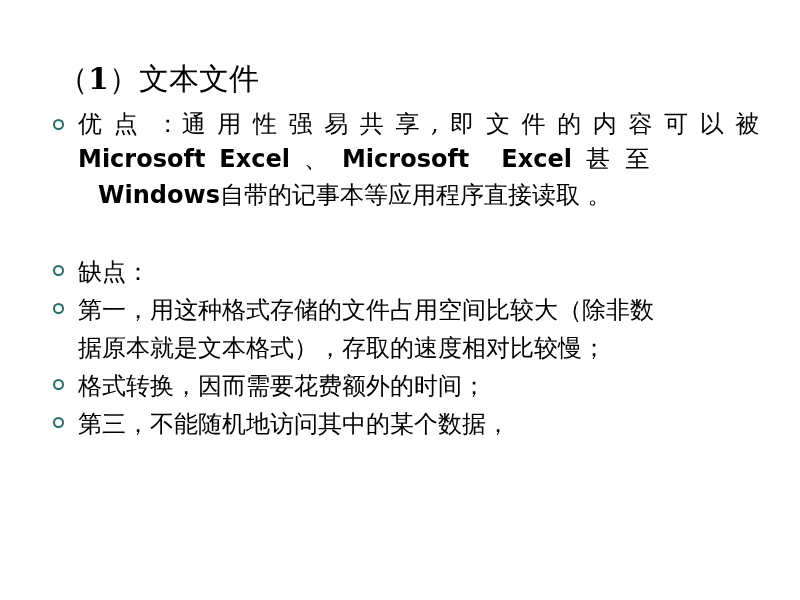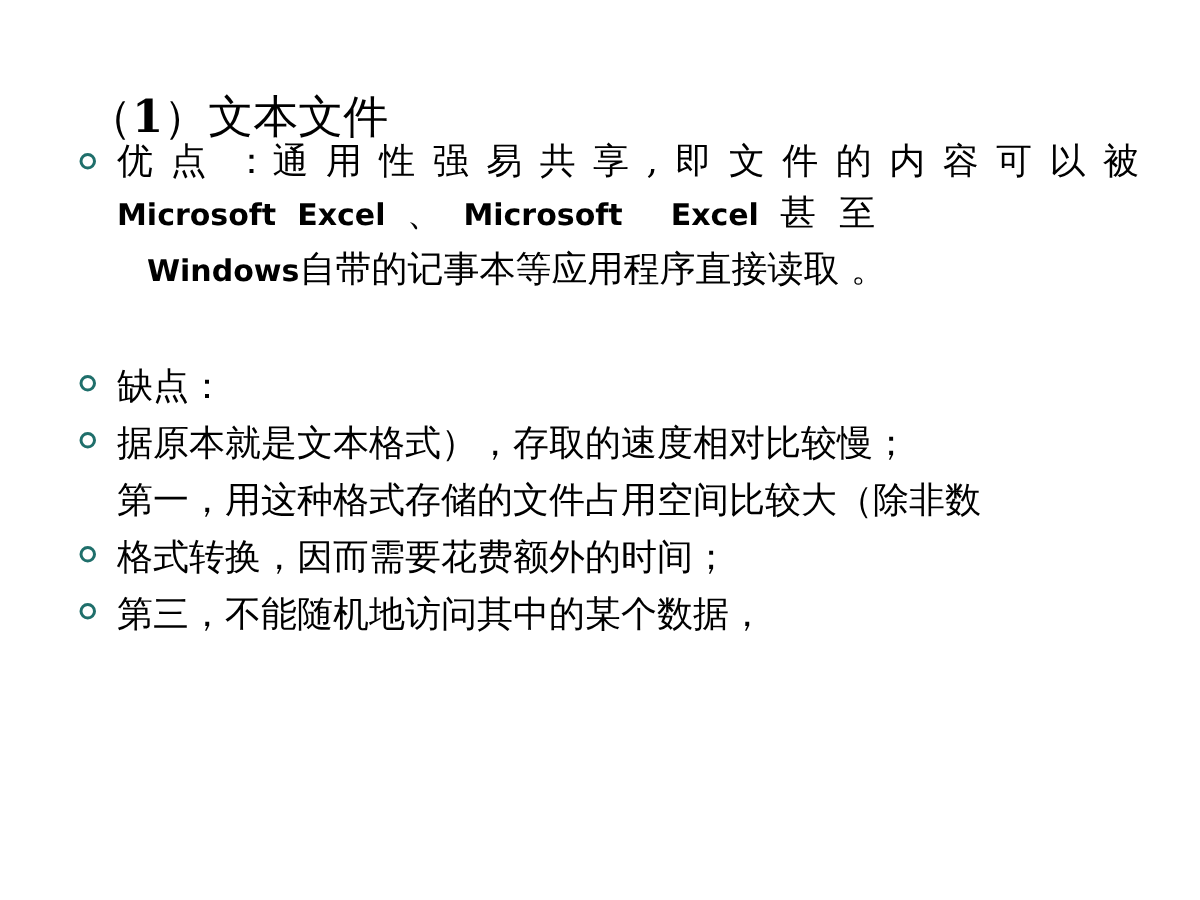--- a/index.html
+++ b/index.html
@@ -34,21 +34,21 @@
     letter-spacing: 0px;
   }
   .slide-title .num {
     font-weight: bold;
   }
 
   
   .body {
     position: absolute;
     left: 48px;
-    top: 91px;
+    top: 108px;
     width: 726px;
   }
 
   .bullet-row {
     position: relative;
     padding-left: 30px;
     color: #000000;
   }
 
   
@@ -78,21 +78,21 @@
     font-size: 24px;
     line-height: 36px;
     white-space: nowrap;
   }
   .line-adv-2 {
     font-family: "DejaVu Serif", "Liberation Serif", serif;
   }
   .lat {
     font-family: "DejaVu Sans", "Liberation Sans", sans-serif;
     font-weight: bold;
-    font-size: 20px;
+    font-size: 24px;
   }
   .gap-a { display: inline-block; width: 16px; }
   .gap-b { display: inline-block; width: 14px; }
   .gap-c { display: inline-block; width: 32px; }
   .han-sp { letter-spacing: 4px; }
 
   .line-adv-3 {
     font-family: "DejaVu Serif", "Liberation Serif", serif;
     margin-left: 20px;
   }
@@ -140,22 +140,22 @@
 
     <div class="spacer"></div>
 
     <div class="bullet-row b-dis">
       <span class="marker" style="border-color: rgb(31, 111, 107);"></span>
       <div class="dline">缺点：</div>
     </div>
 
     <div class="bullet-row b-dis">
       <span class="marker" style="border-color: rgb(31, 111, 107);"></span>
+      <div class="dline">第一，用这种格式存储的文件占用空间比较大（除非数</div>
       <div class="dline">据原本就是文本格式），存取的速度相对比较慢；</div>
-      <div class="dline">第一，用这种格式存储的文件占用空间比较大（除非数</div>
     </div>
 
     <div class="bullet-row b-dis">
       <span class="marker" style="border-color: rgb(31, 111, 107);"></span>
       <div class="dline">格式转换，因而需要花费额外的时间；</div>
     </div>
 
     <div class="bullet-row b-dis">
       <span class="marker" style="border-color: rgb(31, 111, 107);"></span>
       <div class="dline">第三，不能随机地访问其中的某个数据，</div>

